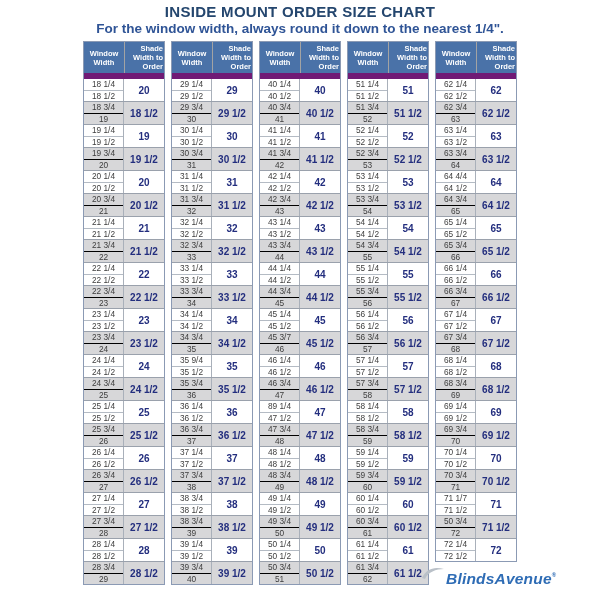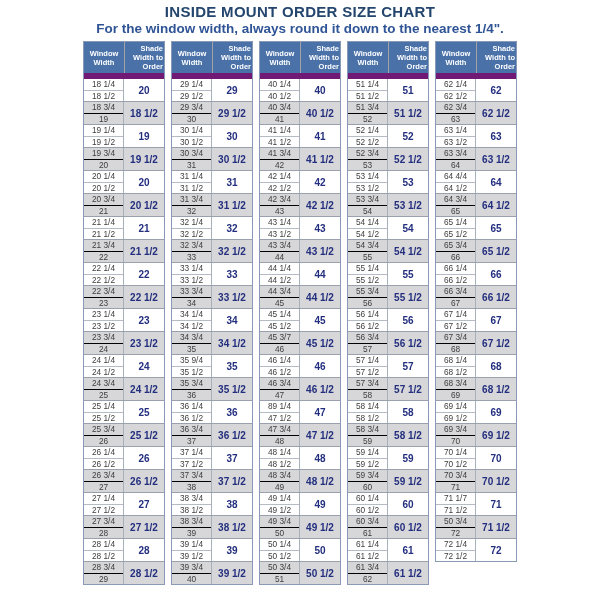--- a/index.html
+++ b/index.html
@@ -859,13 +859,22 @@
         </div>
         <div class="group g-even">
           <div class="wcol">
             <div class="wcell first">72 1/4</div>
             <div class="wcell">72 1/2</div>
           </div>
           <div class="scell">72</div>
         </div>
       </div>
     </div>
+  <div class="logo">
+    <span class="logo-swoosh">
+      <svg width="24" height="15" viewBox="0 0 24 15">
+          <path d="M1 13 C5 4 13 1 23 4 C15 4 7 7 4 14 Z" fill="#b9c0c8"></path>
+        </svg>
+    </span>
+    <span class="logo-text">BlindsAvenue</span>
+    <span class="logo-reg">®</span>
+  </div>
 </div>
 
 </body></html>

